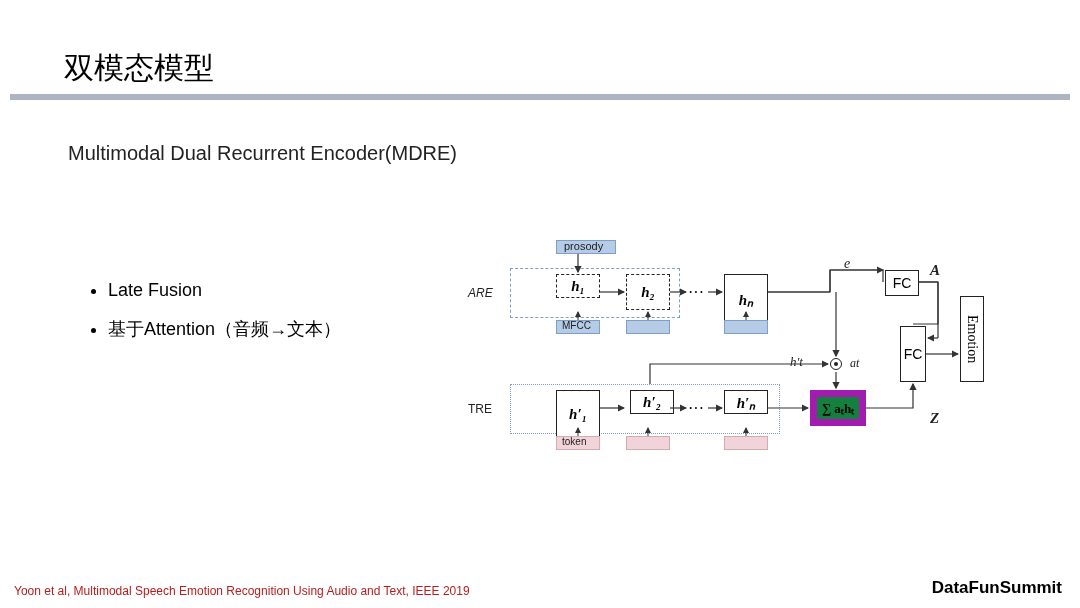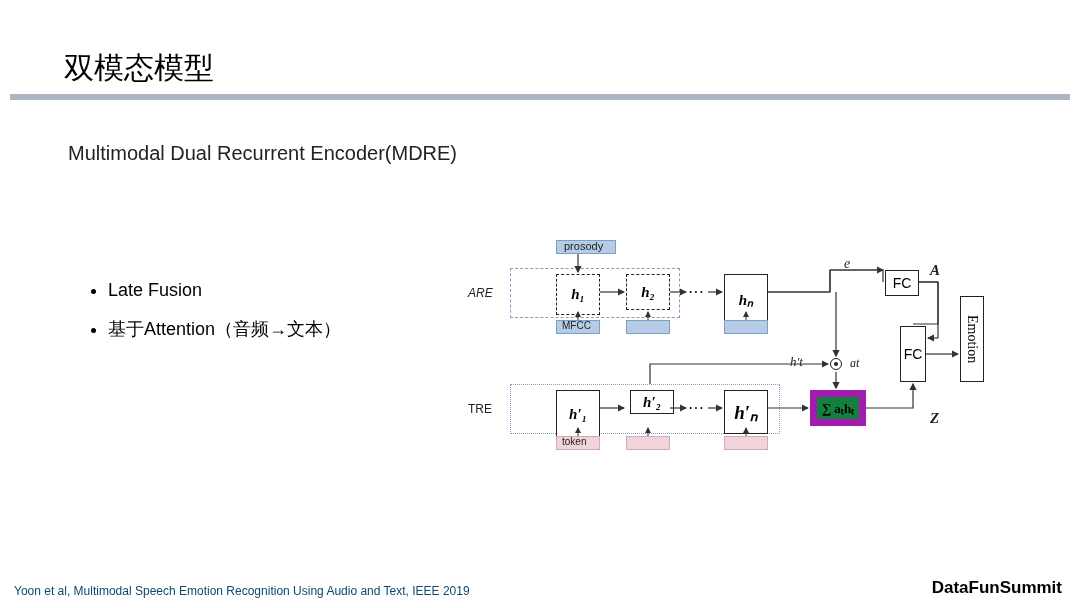--- a/index.html
+++ b/index.html
@@ -41,21 +41,21 @@
     left: 90px;
     font-size: 18px;
     color: #000;
   }
   .bullets li { list-style: disc; margin-left: 18px; margin-bottom: 16px; }
   .citation {
     position: absolute;
     bottom: 10px;
     left: 14px;
     font-size: 12px;
-    color: #0c4a6e;
+    color: #b91c1c;
     font-family: Arial, sans-serif;
   }
   .brand {
     position: absolute;
     bottom: 10px;
     right: 18px;
     font-size: 17px;
     font-weight: bold;
     color: #000;
   }
@@ -135,38 +135,38 @@
 
 <div class="diagram">
 
   <div class="label" style="top:56px; left:-2px; font-size:12px;font-style:italic;">ARE</div>
 
   <div class="bar blue" style="top:10px; left:86px; width:60px;"></div>
   <div class="label" style="top:10px; left:94px; font-size:11px;">prosody</div>
 
   <div class="group-dashed" style="top:38px; left:40px; width:170px; height:50px;"></div>
 
-  <div class="node-box dashed" style="top:44px; left:86px; width:44px; height:41px; font-size:15px;">h₁</div>
+  <div class="node-box dashed" style="top:44px; left:86px; width:44px; height:24px; font-size:15px;">h₁</div>
   <div class="node-box dashed" style="top:44px; left:156px; width:44px; height:36px; font-size:15px;">h₂</div>
   <div class="dots" style="top:54px; left:218px;">···</div>
   <div class="node-box" style="top:44px; left:254px; width:44px; height:50px; font-size:15px;">hₙ</div>
 
   <div class="bar blue" style="top:90px; left:86px; width:44px;"></div>
   <div class="label" style="top:90px; left:92px; font-size:10px;">MFCC</div>
   <div class="bar blue" style="top:90px; left:156px; width:44px;"></div>
   <div class="bar blue" style="top:90px; left:254px; width:44px;"></div>
 
   <div class="label" style="top:172px; left:-2px; font-size:12px;">TRE</div>
 
   <div class="group-dashed" style="top:154px; left:40px; width:270px; height:50px; border-style:dotted;"></div>
 
   <div class="node-box" style="top:160px; left:86px; width:44px; height:48px; font-size:15px;">h′₁</div>
   <div class="node-box" style="top:160px; left:160px; width:44px; height:24px; font-size:15px;">h′₂</div>
   <div class="dots" style="top:170px; left:218px;">···</div>
-  <div class="node-box" style="top:160px; left:254px; width:44px; height:44px; font-size:19px;">h′ₙ</div>
+  <div class="node-box" style="top:160px; left:254px; width:44px; height:24px; font-size:15px;">h′ₙ</div>
 
   <div class="bar pink" style="top:206px; left:86px; width:44px;"></div>
   <div class="label" style="top:206px; left:92px; font-size:10px;">token</div>
   <div class="bar pink" style="top:206px; left:156px; width:44px;"></div>
   <div class="bar pink" style="top:206px; left:254px; width:44px;"></div>
 
   <div class="label serif" style="top:26px; left:374px; font-size:14px;">e</div>
   <div class="fc-box" style="top:40px; left:415px; width:34px; height:26px;">FC</div>
   <div class="label serif" style="top:32px; left:460px; font-weight:bold; font-size:15px;">A</div>
 

